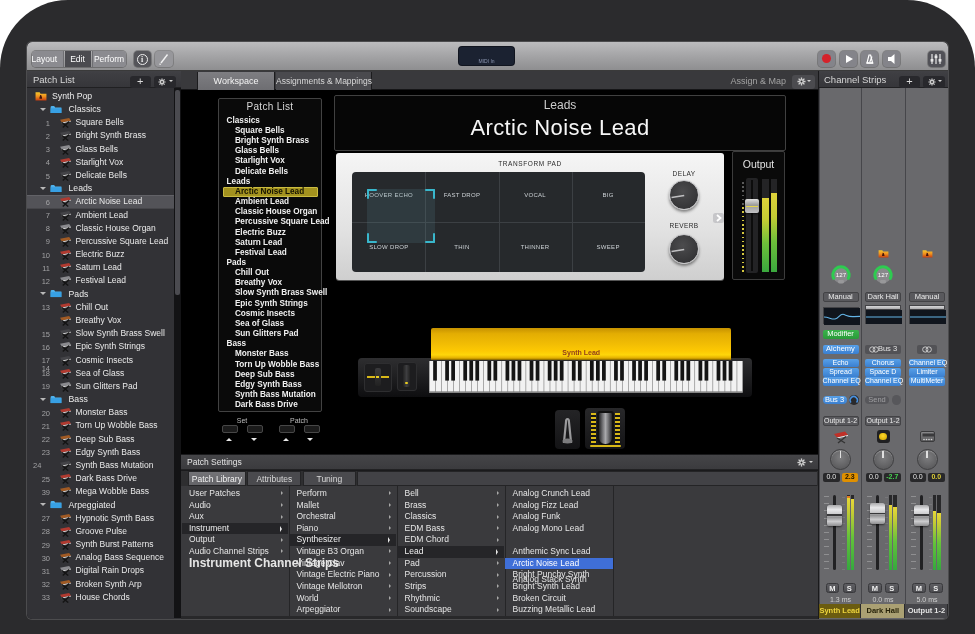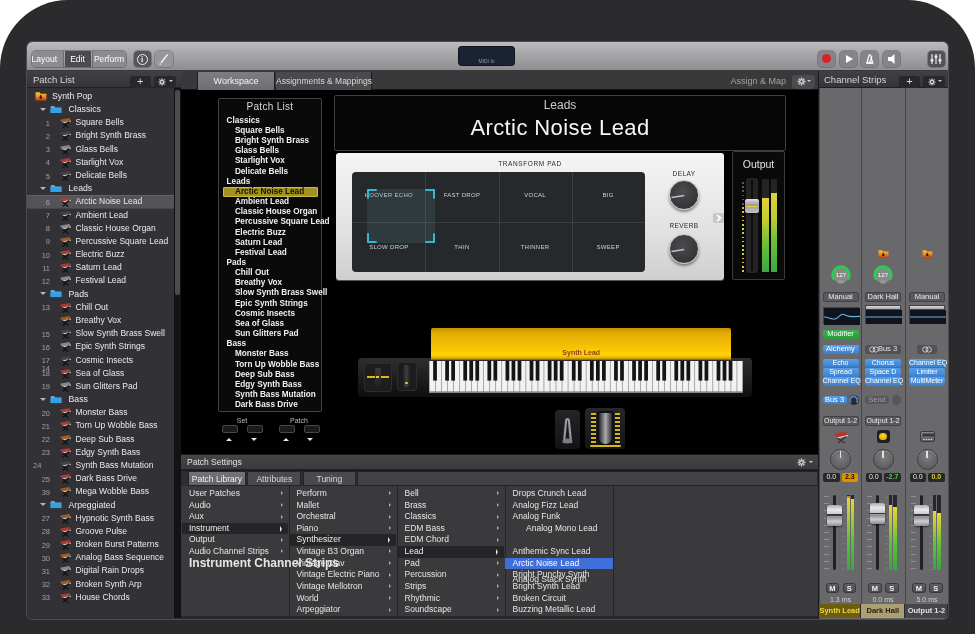--- a/index.html
+++ b/index.html
@@ -426,21 +426,21 @@
 <div style="position:absolute;left:48.5px;top:482.8px;width:102.0px;height:13.2px;font-size:8.5px;color:#eaeaea;text-align:left;font-weight:400;letter-spacing:0px;line-height:13.2px;white-space:nowrap;">Groove Pulse</div>
 <div style="position:absolute;left:6.0px;top:496.5px;width:17.0px;height:13.2px;font-size:7.5px;color:#a2a2a4;text-align:right;font-weight:400;letter-spacing:0px;line-height:13.2px;white-space:nowrap;">29</div>
 <div style="position:absolute;left:32.0px;top:497.0px;width:14.0px;height:12.0px;">
       <svg width="13" height="11" viewBox="0 0 14 12">
         <polygon points="1,3 11,1 13,4 3,6" fill="#b03a30"></polygon>
         <polygon points="3,6 13,4 13,5 3,7" fill="#ddd"></polygon>
         <line x1="3" y1="6" x2="10" y2="11.5" stroke="#141414" stroke-width="1.5"></line>
         <line x1="11" y1="5" x2="4" y2="11.5" stroke="#141414" stroke-width="1.5"></line>
       </svg>
     </div>
-<div style="position:absolute;left:48.5px;top:496.0px;width:102.0px;height:13.2px;font-size:8.5px;color:#eaeaea;text-align:left;font-weight:400;letter-spacing:0px;line-height:13.2px;white-space:nowrap;">Broken Burst Patterns</div>
+<div style="position:absolute;left:48.5px;top:496.0px;width:102.0px;height:13.2px;font-size:8.5px;color:#eaeaea;text-align:left;font-weight:400;letter-spacing:0px;line-height:13.2px;white-space:nowrap;">Synth Burst Patterns</div>
 <div style="position:absolute;left:6.0px;top:509.7px;width:17.0px;height:13.2px;font-size:7.5px;color:#a2a2a4;text-align:right;font-weight:400;letter-spacing:0px;line-height:13.2px;white-space:nowrap;">30</div>
 <div style="position:absolute;left:32.0px;top:510.2px;width:14.0px;height:12.0px;">
       <svg width="13" height="11" viewBox="0 0 14 12">
         <polygon points="1,3 11,1 13,4 3,6" fill="#a05a24"></polygon>
         <polygon points="3,6 13,4 13,5 3,7" fill="#ddd"></polygon>
         <line x1="3" y1="6" x2="10" y2="11.5" stroke="#141414" stroke-width="1.5"></line>
         <line x1="11" y1="5" x2="4" y2="11.5" stroke="#141414" stroke-width="1.5"></line>
       </svg>
     </div>
 <div style="position:absolute;left:48.5px;top:509.2px;width:102.0px;height:13.2px;font-size:8.5px;color:#eaeaea;text-align:left;font-weight:400;letter-spacing:0px;line-height:13.2px;white-space:nowrap;">Analog Bass Sequence</div>
@@ -823,24 +823,24 @@
 <div style="position:absolute;left:377.5px;top:515.7px;width:98.0px;height:11.6px;font-size:8.5px;color:#e6e6e6;text-align:left;font-weight:400;letter-spacing:0px;line-height:11.6px;white-space:nowrap;">Pad</div>
 <div style="position:absolute;left:469.5px;top:519.0px;width:0;height:0;border-top:2.5px solid transparent;border-bottom:2.5px solid transparent;border-left:2.4px solid #a8a8a8;"></div>
 <div style="position:absolute;left:377.5px;top:527.3px;width:98.0px;height:11.6px;font-size:8.5px;color:#e6e6e6;text-align:left;font-weight:400;letter-spacing:0px;line-height:11.6px;white-space:nowrap;">Percussion</div>
 <div style="position:absolute;left:469.5px;top:530.6px;width:0;height:0;border-top:2.5px solid transparent;border-bottom:2.5px solid transparent;border-left:2.4px solid #a8a8a8;"></div>
 <div style="position:absolute;left:377.5px;top:538.9px;width:98.0px;height:11.6px;font-size:8.5px;color:#e6e6e6;text-align:left;font-weight:400;letter-spacing:0px;line-height:11.6px;white-space:nowrap;">Strips</div>
 <div style="position:absolute;left:469.5px;top:542.2px;width:0;height:0;border-top:2.5px solid transparent;border-bottom:2.5px solid transparent;border-left:2.4px solid #a8a8a8;"></div>
 <div style="position:absolute;left:377.5px;top:550.6px;width:98.0px;height:11.6px;font-size:8.5px;color:#e6e6e6;text-align:left;font-weight:400;letter-spacing:0px;line-height:11.6px;white-space:nowrap;">Rhythmic</div>
 <div style="position:absolute;left:469.5px;top:553.9px;width:0;height:0;border-top:2.5px solid transparent;border-bottom:2.5px solid transparent;border-left:2.4px solid #a8a8a8;"></div>
 <div style="position:absolute;left:377.5px;top:562.2px;width:98.0px;height:11.6px;font-size:8.5px;color:#e6e6e6;text-align:left;font-weight:400;letter-spacing:0px;line-height:11.6px;white-space:nowrap;">Soundscape</div>
 <div style="position:absolute;left:469.5px;top:565.5px;width:0;height:0;border-top:2.5px solid transparent;border-bottom:2.5px solid transparent;border-left:2.4px solid #a8a8a8;"></div>
-<div style="position:absolute;left:485.5px;top:445.9px;width:98.5px;height:11.6px;font-size:8.5px;color:#e6e6e6;text-align:left;font-weight:400;letter-spacing:0px;line-height:11.6px;white-space:nowrap;">Drops Crunch Lead</div>
+<div style="position:absolute;left:485.5px;top:445.9px;width:98.5px;height:11.6px;font-size:8.5px;color:#e6e6e6;text-align:left;font-weight:400;letter-spacing:0px;line-height:11.6px;white-space:nowrap;">Analog Crunch Lead</div>
 <div style="position:absolute;left:485.5px;top:457.5px;width:98.5px;height:11.6px;font-size:8.5px;color:#e6e6e6;text-align:left;font-weight:400;letter-spacing:0px;line-height:11.6px;white-space:nowrap;">Analog Fizz Lead</div>
 <div style="position:absolute;left:485.5px;top:469.2px;width:98.5px;height:11.6px;font-size:8.5px;color:#e6e6e6;text-align:left;font-weight:400;letter-spacing:0px;line-height:11.6px;white-space:nowrap;">Analog Funk</div>
-<div style="position:absolute;left:485.5px;top:480.8px;width:98.5px;height:11.6px;font-size:8.5px;color:#e6e6e6;text-align:center;font-weight:400;letter-spacing:0px;line-height:11.6px;white-space:nowrap;">Analog Mono Lead</div>
+<div style="position:absolute;left:485.5px;top:480.8px;width:98.5px;height:11.6px;font-size:8.5px;color:#e6e6e6;text-align:left;font-weight:400;letter-spacing:0px;line-height:11.6px;white-space:nowrap;">Analog Mono Lead</div>
 <div style="position:absolute;left:485.5px;top:492.4px;width:98.5px;height:11.6px;font-size:8.5px;color:#e6e6e6;text-align:left;font-weight:400;letter-spacing:0px;line-height:11.6px;white-space:nowrap;margin-top:40px;">Analog Stack Synth</div>
 <div style="position:absolute;left:485.5px;top:504.0px;width:98.5px;height:11.6px;font-size:8.5px;color:#e6e6e6;text-align:left;font-weight:400;letter-spacing:0px;line-height:11.6px;white-space:nowrap;">Anthemic Sync Lead</div>
 <div style="position:absolute;left:478.0px;top:515.7px;width:107.5px;height:11.6px;background:#3f6fd8;"></div>
 <div style="position:absolute;left:485.5px;top:515.7px;width:98.5px;height:11.6px;font-size:8.5px;color:#fff;text-align:left;font-weight:400;letter-spacing:0px;line-height:11.6px;white-space:nowrap;">Arctic Noise Lead</div>
 <div style="position:absolute;left:485.5px;top:527.3px;width:98.5px;height:11.6px;font-size:8.5px;color:#e6e6e6;text-align:left;font-weight:400;letter-spacing:0px;line-height:11.6px;white-space:nowrap;">Bright Punchy Synth</div>
 <div style="position:absolute;left:485.5px;top:538.9px;width:98.5px;height:11.6px;font-size:8.5px;color:#e6e6e6;text-align:left;font-weight:400;letter-spacing:0px;line-height:11.6px;white-space:nowrap;">Bright Synth Lead</div>
 <div style="position:absolute;left:485.5px;top:550.6px;width:98.5px;height:11.6px;font-size:8.5px;color:#e6e6e6;text-align:left;font-weight:400;letter-spacing:0px;line-height:11.6px;white-space:nowrap;">Broken Circuit</div>
 <div style="position:absolute;left:485.5px;top:562.2px;width:98.5px;height:11.6px;font-size:8.5px;color:#e6e6e6;text-align:left;font-weight:400;letter-spacing:0px;line-height:11.6px;white-space:nowrap;">Buzzing Metallic Lead</div>
 <div style="position:absolute;left:792.0px;top:29.0px;width:129.0px;height:548.0px;background:#69696c;"></div>
 <div style="position:absolute;left:792.0px;top:29.0px;width:129.0px;height:17.0px;background:linear-gradient(180deg,#404044,#36363a);border-bottom:1px solid #202022;"></div>

